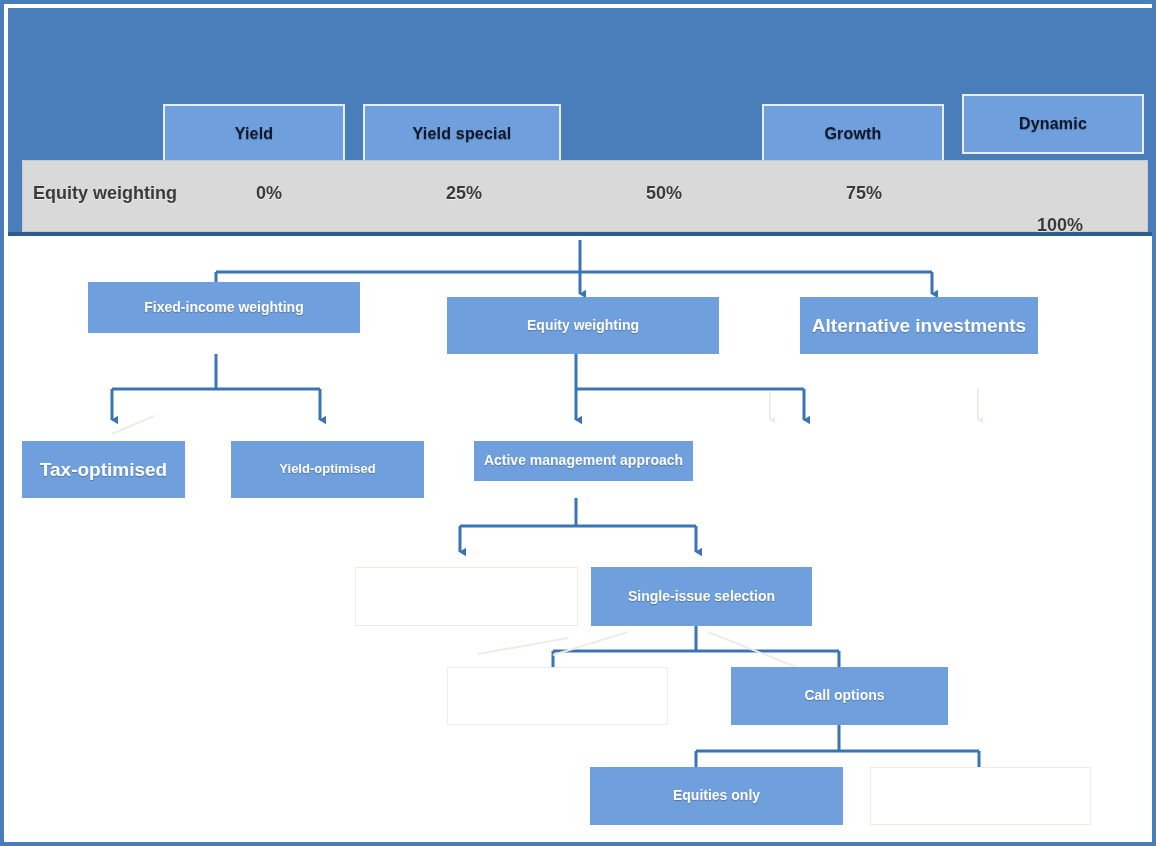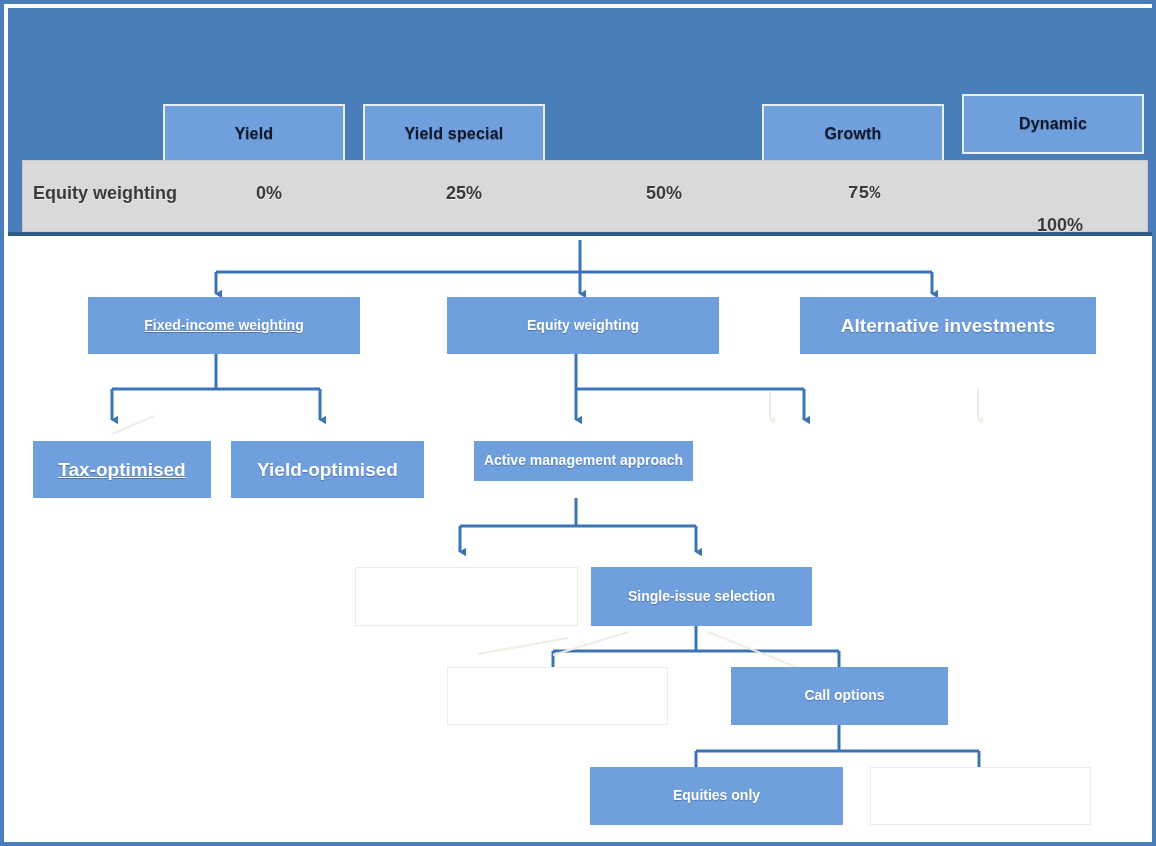--- a/index.html
+++ b/index.html
@@ -107,47 +107,47 @@
     justify-content: center;
     text-align: center;
     color: #ffffff;
     font-weight: bold;
     font-size: 14px;
     line-height: 1.25;
     padding: 2px 6px;
     text-shadow: 0 1px 1px rgba(40,60,90,0.40);
   }
   .node.big { font-size: 19px; }
-  .node.med { font-size: 19px; }
+  .node.med { font-size: 13px; }
 
   .ghost-node {
     position: absolute;
     background: #ffffff;
     border: 1px solid #EFEDE3;
     box-sizing: border-box;
   }
 </style>
 </head>
 <body>
 
 <div id="canvas">
 
   <div class="header-panel">
 
     <div class="tab" style="left:155px; top:96px; width:182px;">Yield</div>
-    <div class="tab" style="left:355px; top:96px; width:182px;">Yield special</div>
+    <div class="tab" style="left:355px; top:96px; width:198px;">Yield special</div>
     <div class="tab" style="left:754px; top:96px; width:182px;">Growth</div>
     <div class="tab" style="left:954px; top:86px; width:182px;">Dynamic</div>
 
     <div class="gray-band">
       <div class="gray-label">Equity weighting</div>
       <div class="gray-val" style="left:186px;">0%</div>
       <div class="gray-val" style="left:381px;">25%</div>
       <div class="gray-val" style="left:581px;">50%</div>
-      <div class="gray-val" style="left:781px;font-family:Liberation Mono, monospace;">75%</div>
+      <div class="gray-val" style="left:781px;">75%</div>
       <div class="gray-val" style="left:977px;margin-top:32px;">100%</div>
     </div>
   </div>
 
   <div class="diagram">
 
     <svg class="connectors" viewBox="0 0 1148 606">
       <defs>
         <marker id="ah" markerWidth="10" markerHeight="10" refX="4.2" refY="6" orient="auto" markerUnits="userSpaceOnUse">
           <path d="M0,0 L4.2,7 L8.4,0 z" fill="#3B74B4"></path>
@@ -195,25 +195,25 @@
       <g stroke="#EFEDE3" stroke-width="2" fill="none">
         <path d="M970,149 L970,180" marker-end="url(#ahg)"></path>
         <path d="M762,152 L762,180" marker-end="url(#ahg)"></path>
         <path d="M146,176 L104,194"></path>
         <path d="M620,392 L545,415"></path>
         <path d="M700,392 L826,442"></path>
         <path d="M470,414 L560,398"></path>
       </g>
     </svg>
 
-    <div class="node" style="left:80px; top:57px; width:272px; height:57px;text-decoration:underline;">Fixed-income weighting</div>
+    <div class="node" style="left:80px; top:42px; width:272px; height:51px;">Fixed-income weighting</div>
     <div class="node" style="left:439px; top:57px; width:272px; height:57px;">Equity weighting</div>
-    <div class="node big" style="left:792px; top:57px; width:296px; height:57px;">Alternative investments</div>
-
-    <div class="node big" style="left:25px; top:201px; width:178px; height:57px;text-decoration:underline;">Tax-optimised</div>
+    <div class="node big" style="left:792px; top:57px; width:238px; height:57px;">Alternative investments</div>
+
+    <div class="node big" style="left:14px; top:201px; width:163px; height:57px;">Tax-optimised</div>
     <div class="node med" style="left:223px; top:201px; width:193px; height:57px;">Yield-optimised</div>
     <div class="node" style="left:466px; top:201px; width:219px; height:40px;">Active management approach</div>
 
     <div class="ghost-node" style="left:347px; top:327px; width:223px; height:59px;"></div>
     <div class="node" style="left:583px; top:327px; width:221px; height:59px;">Single-issue selection</div>
 
     <div class="ghost-node" style="left:439px; top:427px; width:221px; height:58px;"></div>
     <div class="node" style="left:723px; top:427px; width:217px; height:58px;padding-left:16px;">Call options</div>
 
     <div class="node" style="left:582px; top:527px; width:253px; height:58px;">Equities only</div>

